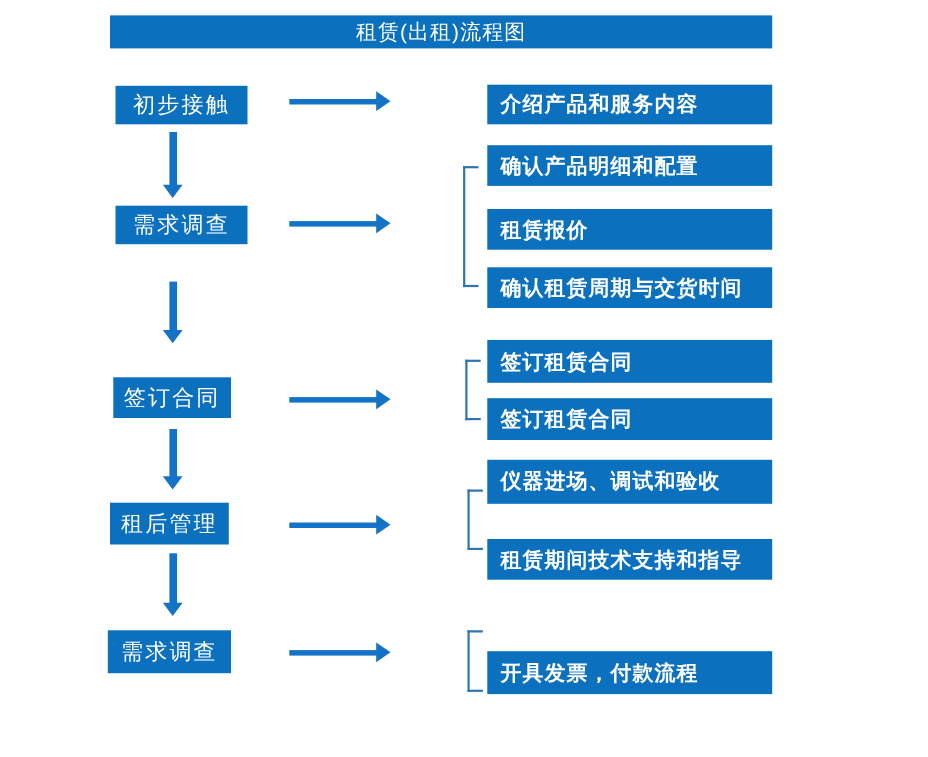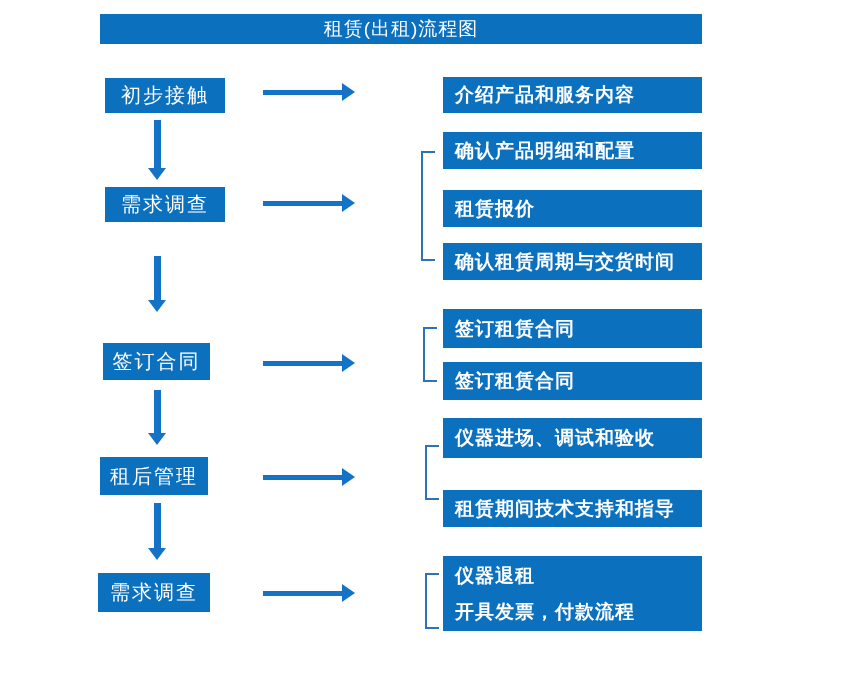--- a/index.html
+++ b/index.html
@@ -122,16 +122,15 @@
   <div class="bracket" style="left:425px;top:573px;height:56px;"></div>
 
   <div class="detail-box" style="top:77px;height:36px;">介绍产品和服务内容</div>
   <div class="detail-box" style="top:132px;height:37px;">确认产品明细和配置</div>
   <div class="detail-box" style="top:190px;height:37px;">租赁报价</div>
   <div class="detail-box" style="top:243px;height:37px;">确认租赁周期与交货时间</div>
   <div class="detail-box" style="top:309px;height:39px;">签订租赁合同</div>
   <div class="detail-box" style="top:362px;height:38px;">签订租赁合同</div>
   <div class="detail-box" style="top:490px;height:37px;">租赁期间技术支持和指导</div>
   <div class="detail-box" style="top:418px;height:40px;">仪器进场、调试和验收</div>
-  <div class="detail-box" style="top:556px;height:39px;">仪器退租</div>
   <div class="detail-box" style="top:592px;height:39px;">开具发票，付款流程</div>
 
 </div>
 
 </body></html>

